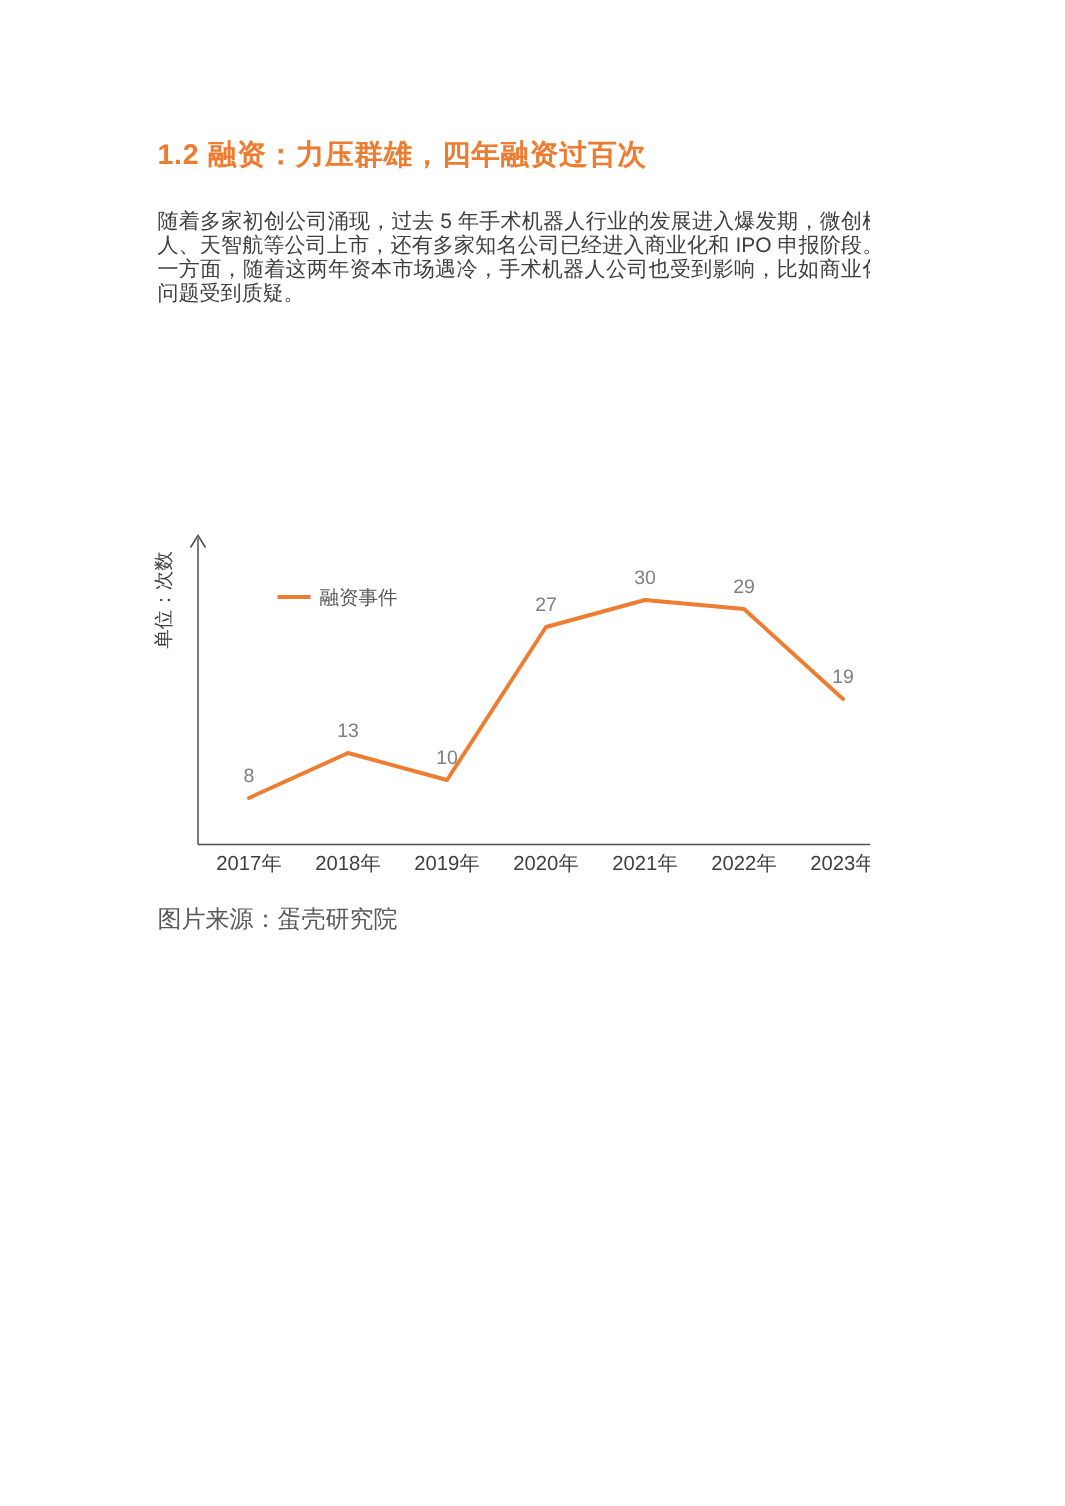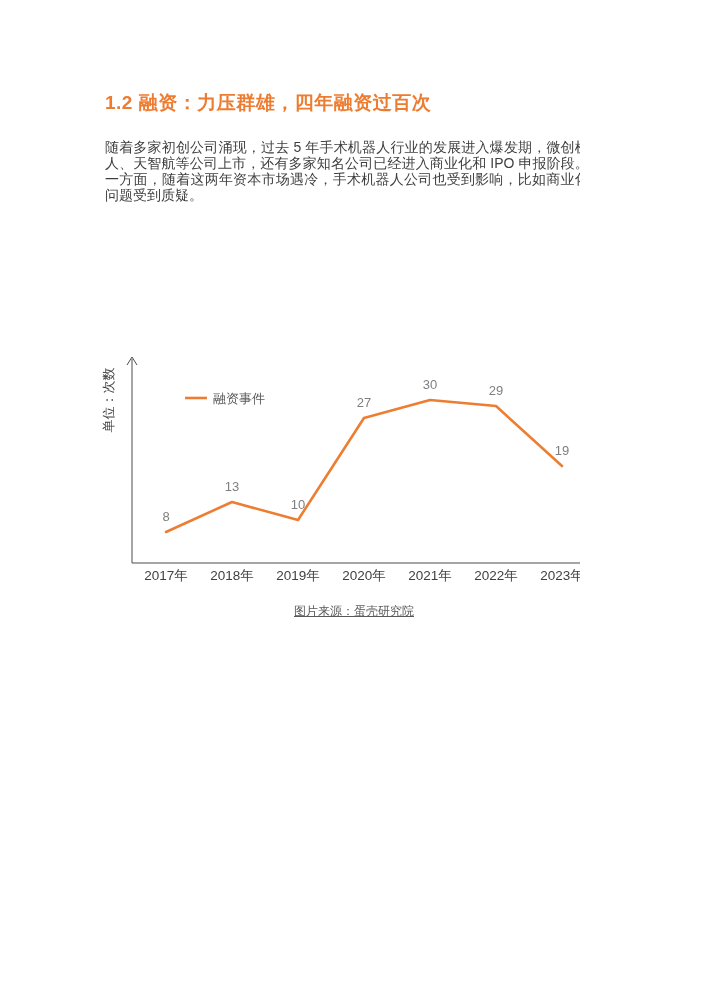--- a/index.html
+++ b/index.html
@@ -44,24 +44,23 @@
     color: #3F3F3F;
   }
   .chart-box {
     position: absolute;
     left: 100px; top: 346px;
     width: 520px; height: 250px;
   }
   .chart-source {
     position: absolute;
     left: 105px; width: 498px; top: 603px;
-    text-align: center;
-    font-size: 12px;
+    text-align: left;
+    font-size: 16px;
     color: #595959;
-    text-decoration: underline;
   }
   .page-footer {
     position: absolute;
     left: 0; width: 710px; top: 928px;
     text-align: center;
     font-size: 12px;
     color: #595959;
     letter-spacing: 1px;
   }
 </style>

